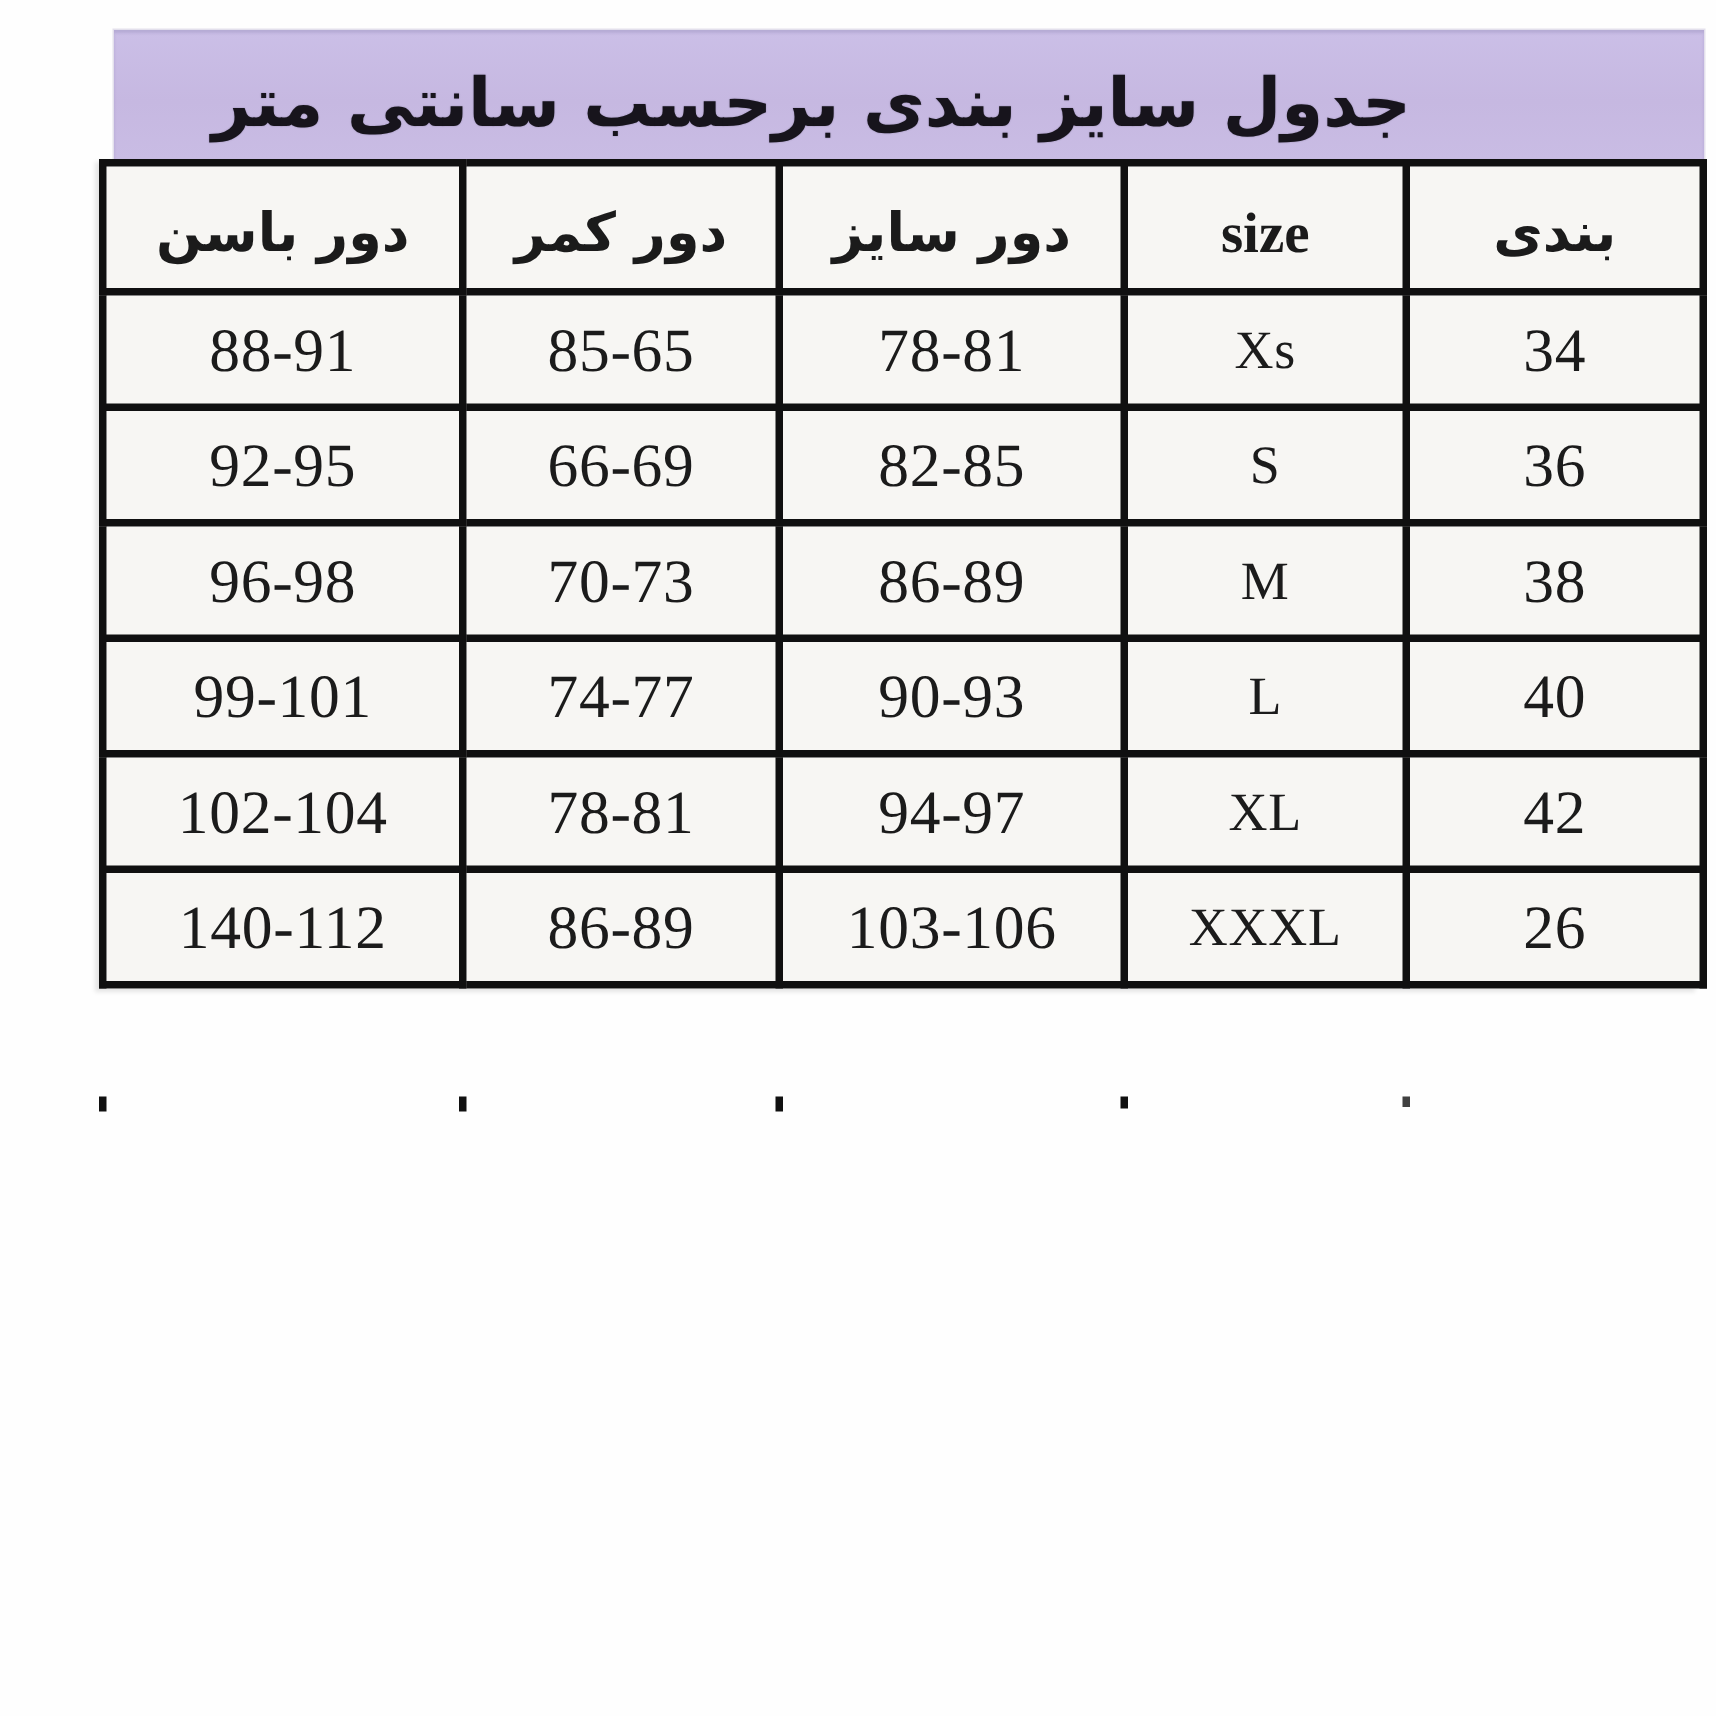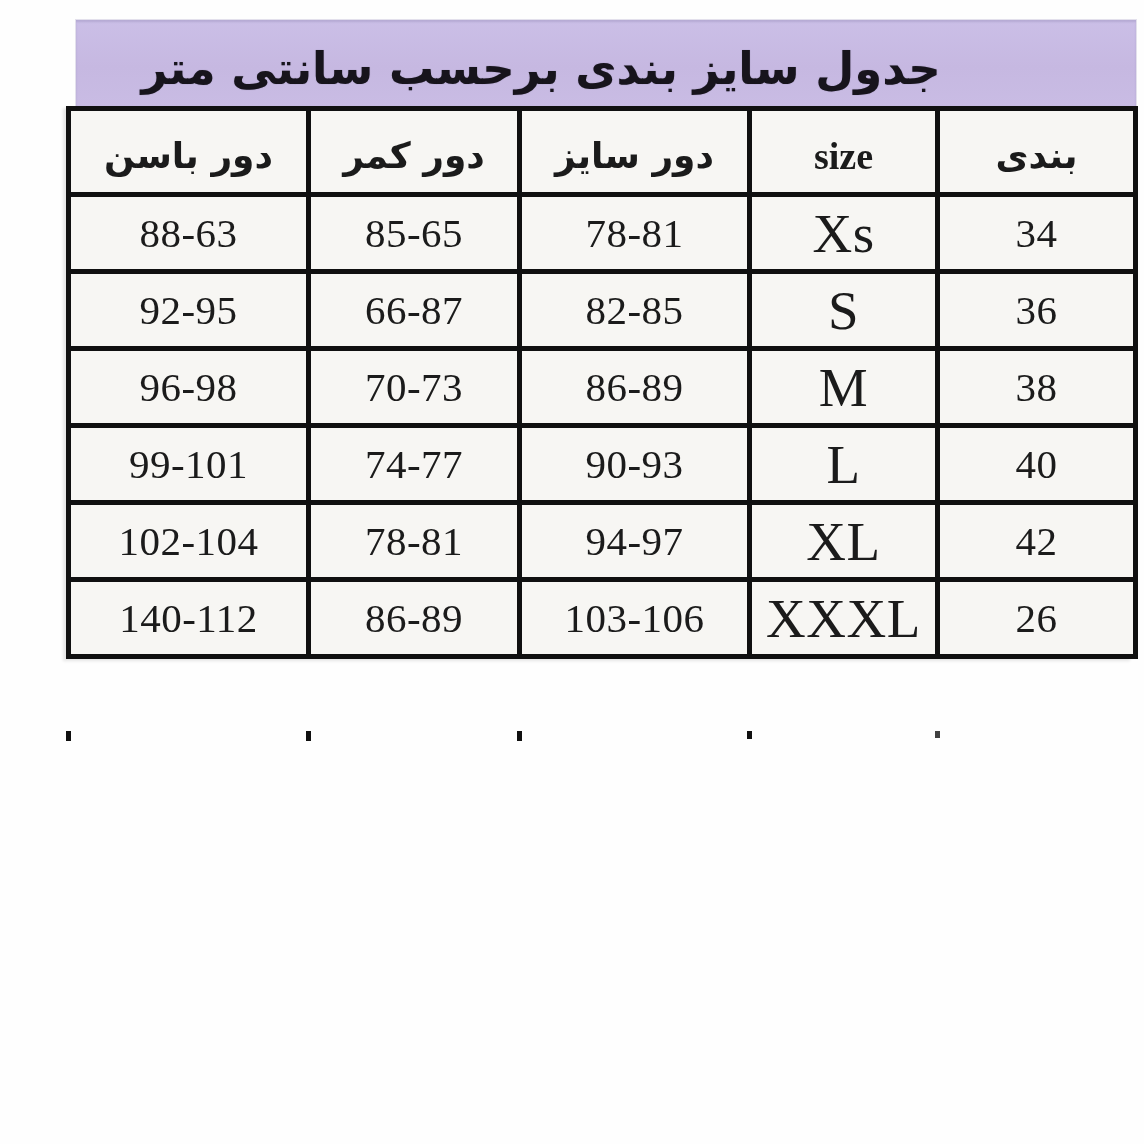--- a/index.html
+++ b/index.html
@@ -73,21 +73,21 @@
     font-family: "Liberation Serif", "DejaVu Serif", serif;
     font-size: 38px;
   }
   .size-table td {
     height: 72px;
     font-family: "Liberation Serif", "DejaVu Serif", serif;
     font-size: 41px;
     letter-spacing: 0.5px;
   }
   .size-table td.size-letter {
-    font-size: 55px;
+    font-size: 36px;
   }
   
   .stub {
     position: absolute;
     top: 731px;
     width: 5px;
     height: 10px;
     background: #101010;
   }
   .stub.s0 { left: 66px; }
@@ -116,29 +116,29 @@
       <tr>
         <th>دور باسن</th>
         <th>دور کمر</th>
         <th>دور سایز</th>
         <th class="latin">size</th>
         <th>بندی</th>
       </tr>
     </thead>
     <tbody>
       <tr>
-        <td>88-63</td>
+        <td>88-91</td>
         <td>85-65</td>
         <td>78-81</td>
         <td class="size-letter">Xs</td>
         <td>34</td>
       </tr>
       <tr>
         <td>92-95</td>
-        <td>66-87</td>
+        <td>66-69</td>
         <td>82-85</td>
         <td class="size-letter">S</td>
         <td>36</td>
       </tr>
       <tr>
         <td>96-98</td>
         <td>70-73</td>
         <td>86-89</td>
         <td class="size-letter">M</td>
         <td>38</td>

